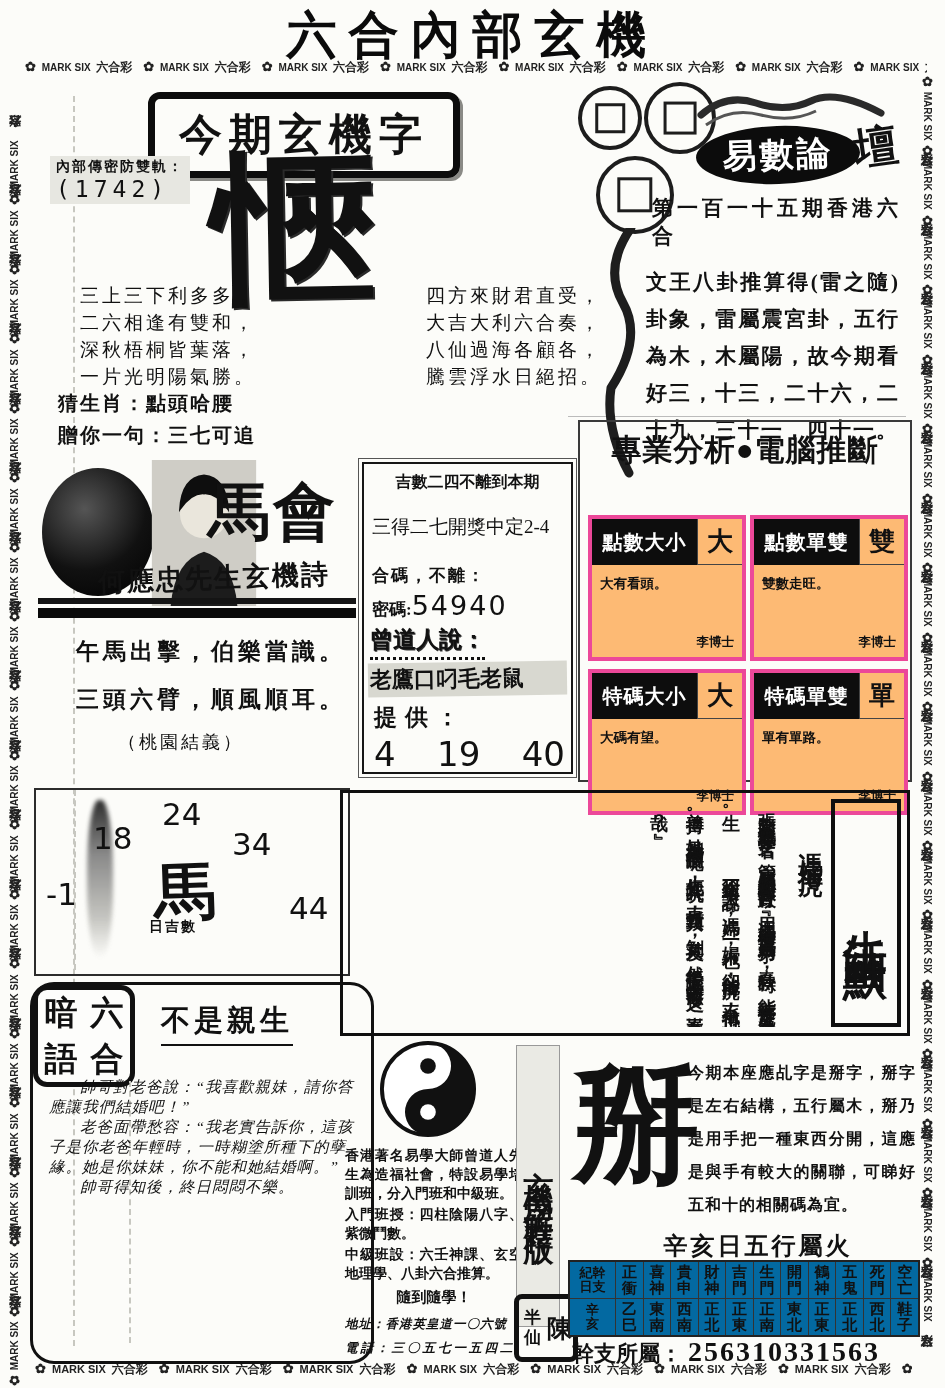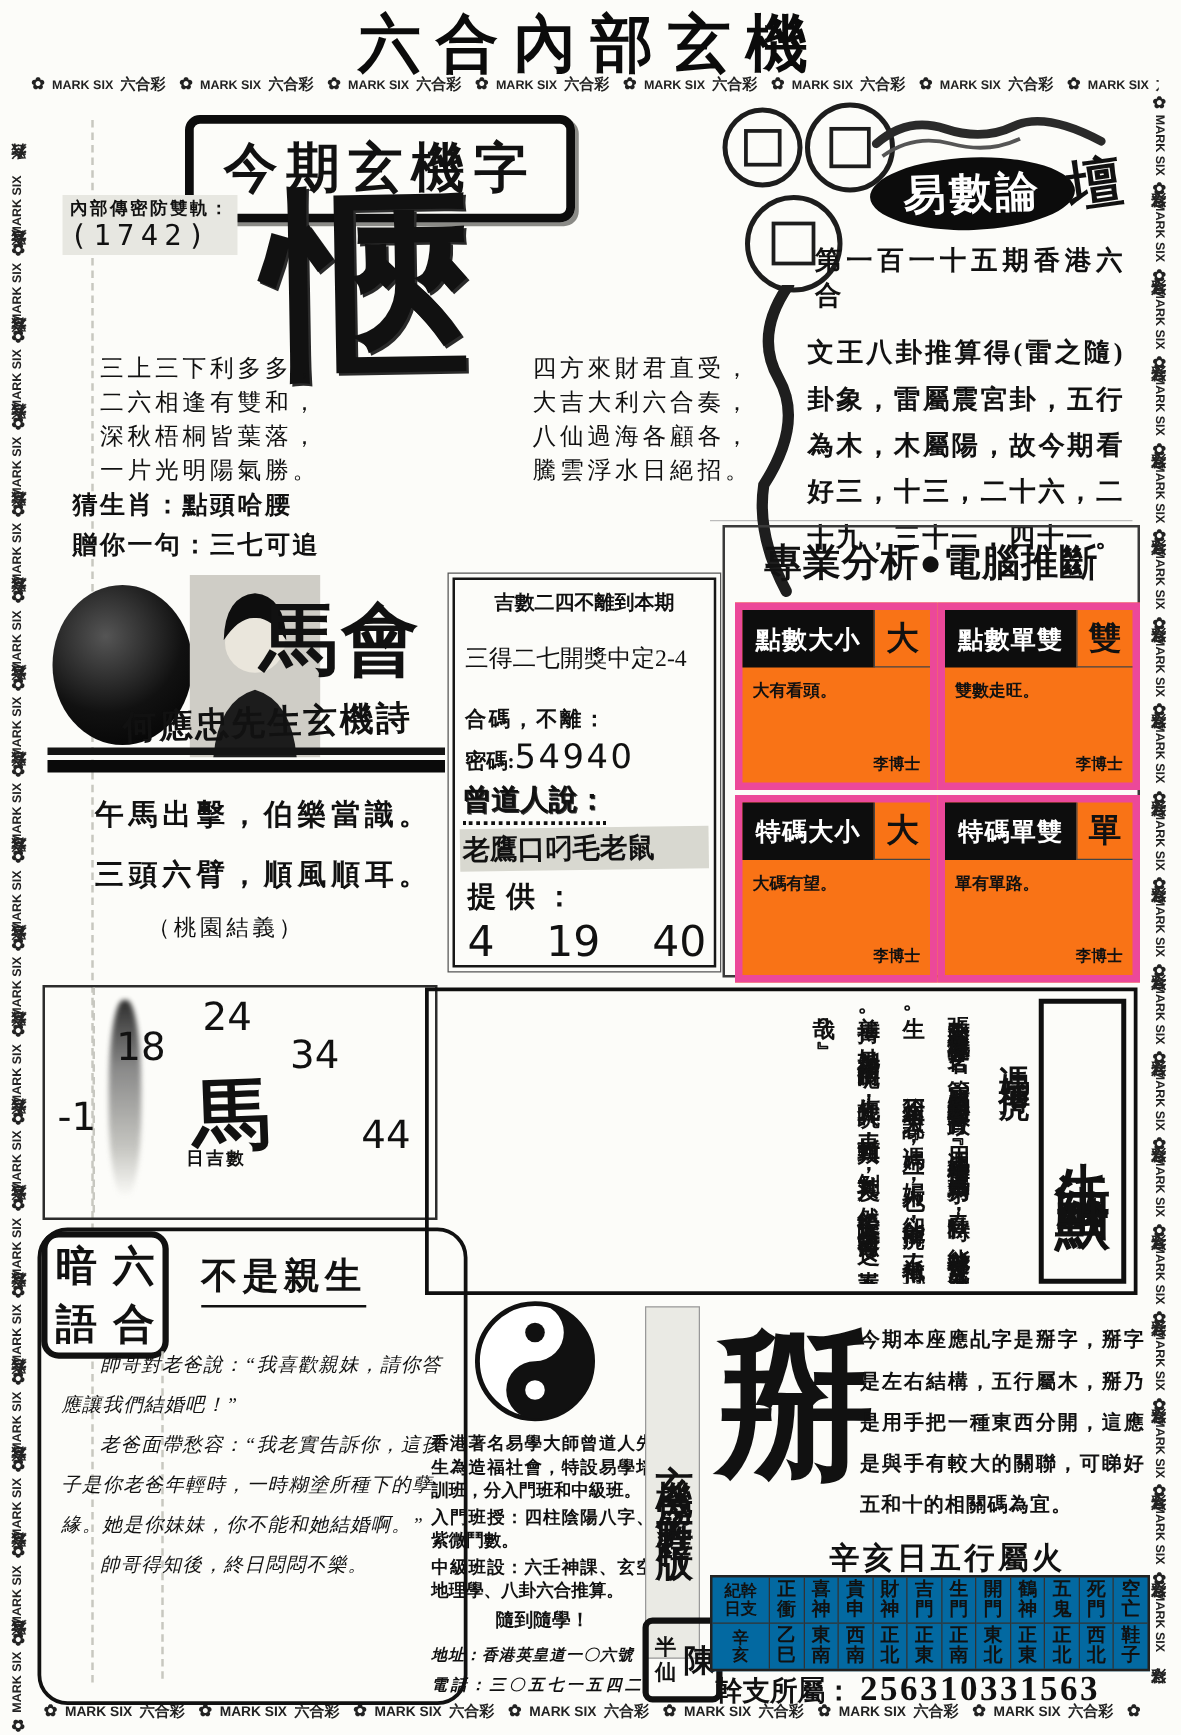--- a/index.html
+++ b/index.html
@@ -41,21 +41,21 @@
       display:flex;align-items:center;justify-content:center;font-family:"Liberation Sans",sans-serif;
       font-weight:900;font-size:34px;letter-spacing:3px;transform:rotate(-2deg);}
   .yishu-tail{left:286px;top:40px;font-size:44px;font-weight:700;transform:rotate(-8deg);}
   .yishu-subtitle{left:84px;top:116px;font-size:21px;letter-spacing:4px;font-weight:600;}
   .yishu-body{left:78px;top:186px;width:254px;font-size:21px;line-height:37px;letter-spacing:2px;
       font-weight:600;text-align:justify;}
   
   .pro{left:578px;top:420px;width:330px;height:358px;border:2px solid #3a3a3a;}
   .pro-title{left:0;top:8px;width:100%;text-align:center;font-family:"Liberation Sans",sans-serif;
       font-weight:900;font-size:30px;letter-spacing:1px;}
-  .pcell{position:absolute;width:150px;height:138px;border:6px solid #ec4899;background:#f97316;}
+  .pcell{position:absolute;width:150px;height:138px;border:4px solid #ec4899;background:#fdba74;margin-top:33px;}
   .pcell-head{display:flex;height:46px;}
   .pcell-label{background:#0d0d0d;color:#fff;flex:1;font-family:"Liberation Sans",sans-serif;font-weight:900;
       font-size:20px;letter-spacing:1px;display:flex;align-items:center;justify-content:center;}
   .pcell-verdict{width:44px;display:flex;align-items:center;justify-content:center;font-family:"Liberation Sans",sans-serif;
       font-weight:900;font-size:26px;border:1px solid #444;border-top:none;border-right:none;}
   .pcell-note{padding:10px 6px 0 8px;font-size:13.5px;font-weight:700;font-family:"Liberation Sans",sans-serif;}
   .pcell-signer{position:absolute;right:8px;bottom:6px;font-size:12.5px;font-weight:700;font-family:"Liberation Sans",sans-serif;}
   
   .mahui{left:38px;top:458px;width:320px;height:322px;}
   .ball{left:4px;top:10px;width:112px;height:128px;border-radius:50%;
@@ -89,21 +89,21 @@
   .dlabel{left:113px;top:128px;font-family:"Liberation Sans",sans-serif;font-size:14px;font-weight:900;letter-spacing:2px;}
   .smudge{left:51px;top:10px;width:26px;height:158px;border-radius:45%;
       background:linear-gradient(180deg,#0a0a0a,#777 35%,#bdbdb8 75%,rgba(255,255,255,0));filter:blur(2px);opacity:.85;}
   .fold{border-left:2px dashed #c7c7c0;}
   
   .anyu{left:30px;top:982px;width:338px;height:376px;border:3px solid #111;border-radius:24px;}
   .seal{left:0px;top:0px;width:92px;height:92px;border:5px solid #111;border-radius:14px;background:#fdfdfb;
       display:grid;grid-template-columns:1fr 1fr;font-family:"Liberation Sans",sans-serif;font-weight:900;font-size:33px;}
   .seal span{display:flex;align-items:center;justify-content:center;}
   .anyu-title{left:128px;top:16px;font-size:29px;font-weight:700;letter-spacing:4px;border-bottom:2px solid #111;padding-bottom:3px;}
-  .anyu-story{left:16px;top:92px;width:306px;font-size:15.5px;line-height:32px;letter-spacing:1px;font-style:italic;}
+  .anyu-story{left:16px;top:92px;width:306px;font-size:15.5px;line-height:20px;letter-spacing:1px;font-style:italic;}
   .anyu-story p{margin:0;text-indent:2em;}
   
   .humor{left:340px;top:790px;width:570px;height:246px;border:3px solid #0f0f0f;display:flex;
       box-sizing:border-box;padding:6px;}
   .humor-body{flex:1;writing-mode:vertical-rl;font-size:18px;letter-spacing:2.5px;line-height:36px;
       font-weight:600;overflow:hidden;}
   .humor-subtitle{writing-mode:vertical-rl;font-size:25px;font-weight:800;letter-spacing:6px;padding-top:34px;width:42px;}
   .humor-titlebox{width:62px;border:4px solid #0f0f0f;margin-left:4px;writing-mode:vertical-rl;
       font-family:"Liberation Sans",sans-serif;font-weight:900;font-size:44px;letter-spacing:9px;
       display:flex;align-items:center;justify-content:center;}

